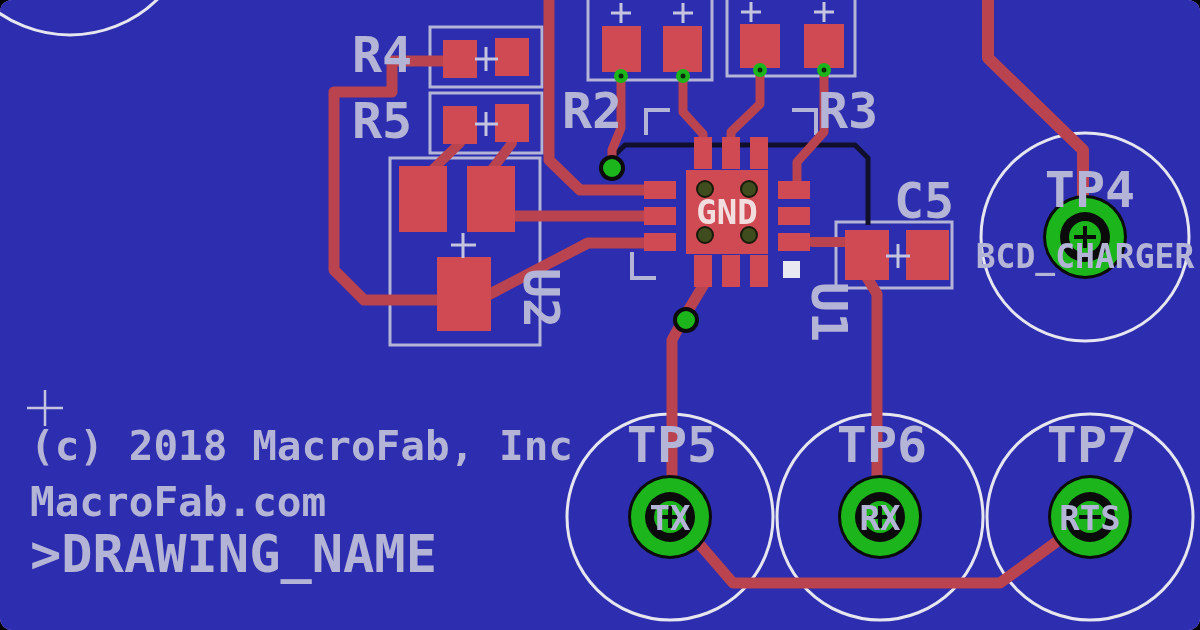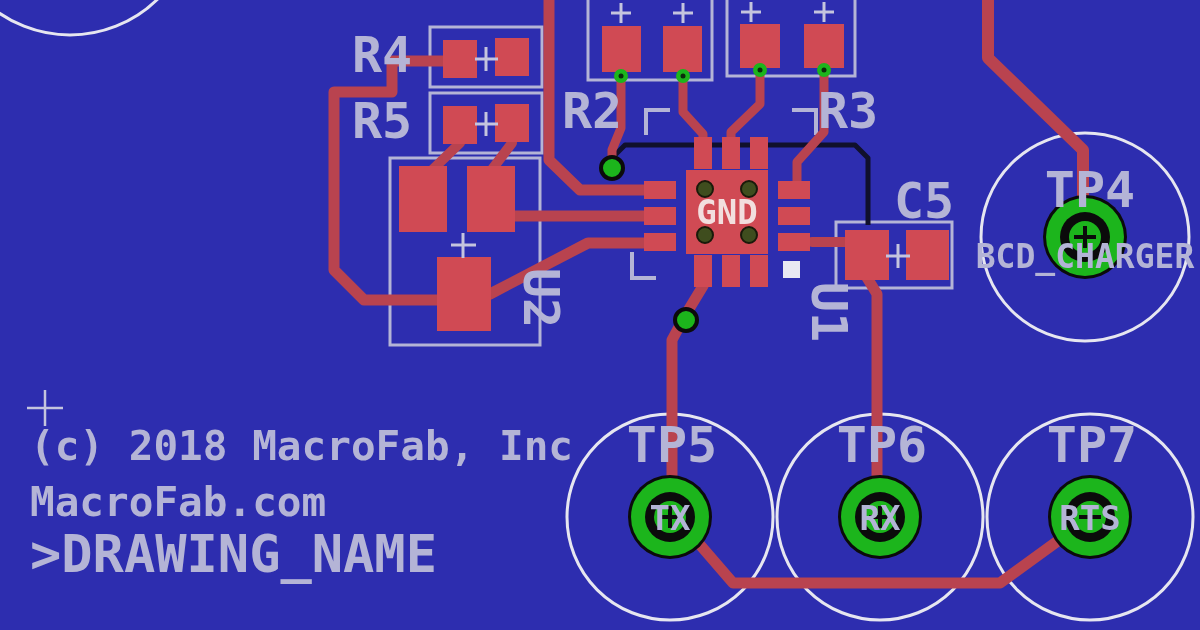--- a/index.html
+++ b/index.html
@@ -1,20 +1,21 @@
 <!DOCTYPE html>
 <html><head>
 <meta charset="utf-8">
 <style>
   html,body{margin:0;padding:0;background:#000;}
   .board{
     position:relative;
     width:1200px;height:630px;
     overflow:hidden;
     background:#c4b5fd;
+    border-radius:12px;
   }
   svg{display:block;}
   text{
     font-family:"DejaVu Sans Mono", monospace;
     font-weight:bold;
   }
   .silk-text{fill:#b4b4d6;}
   .white-text{fill:#f2dede;}
 </style>
 </head>

